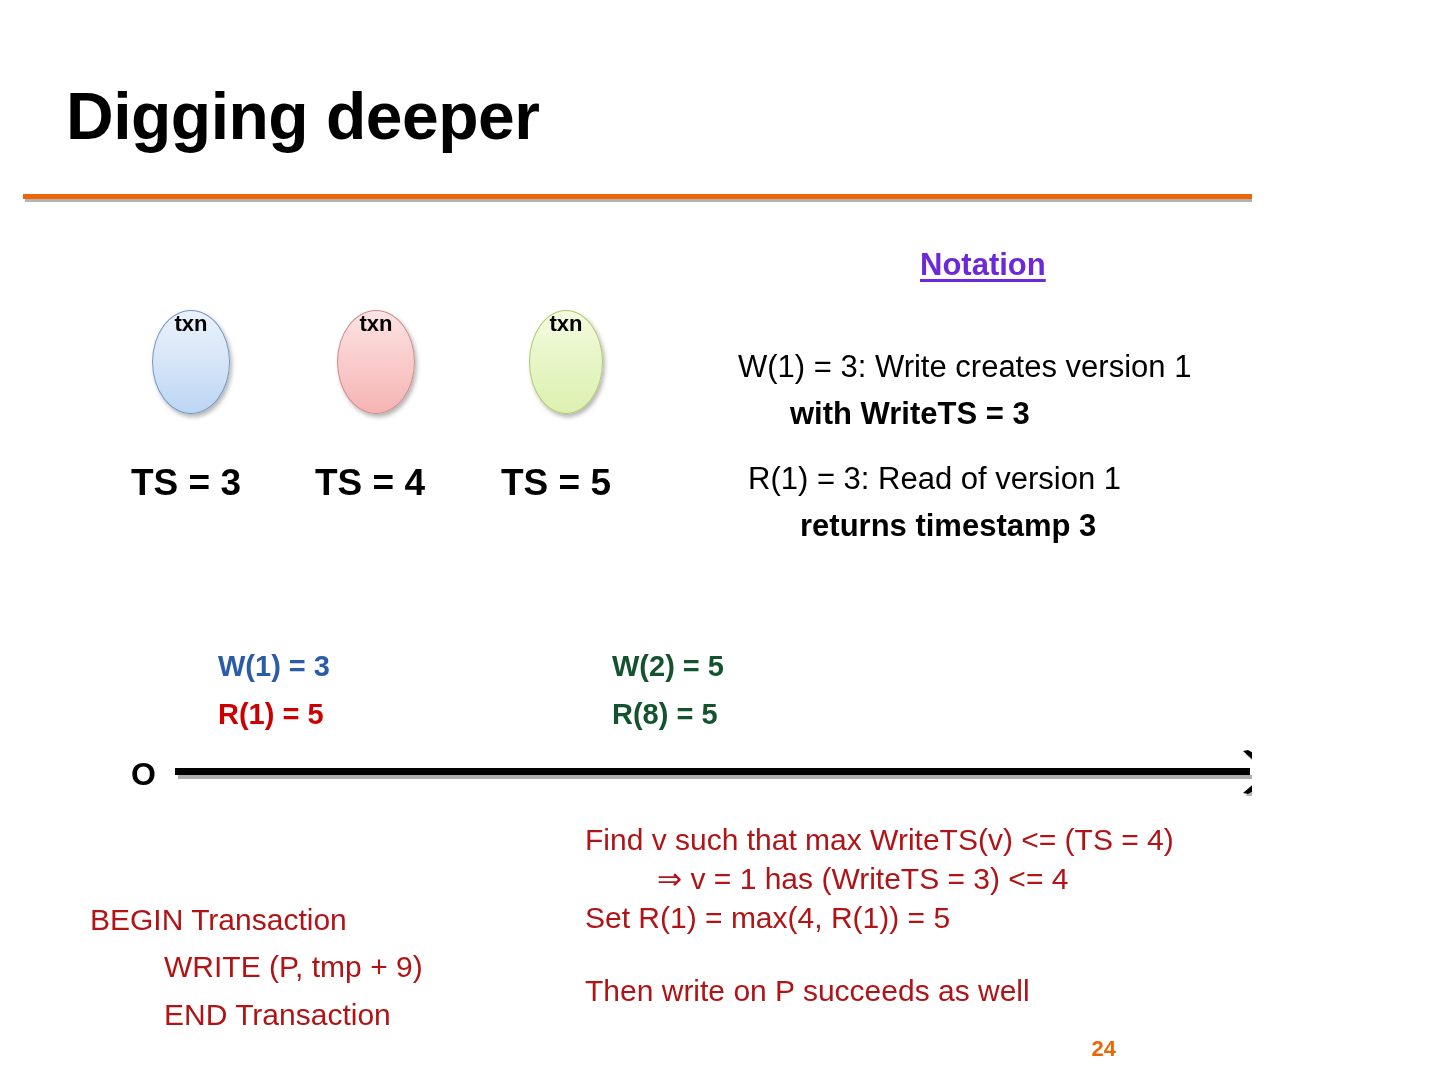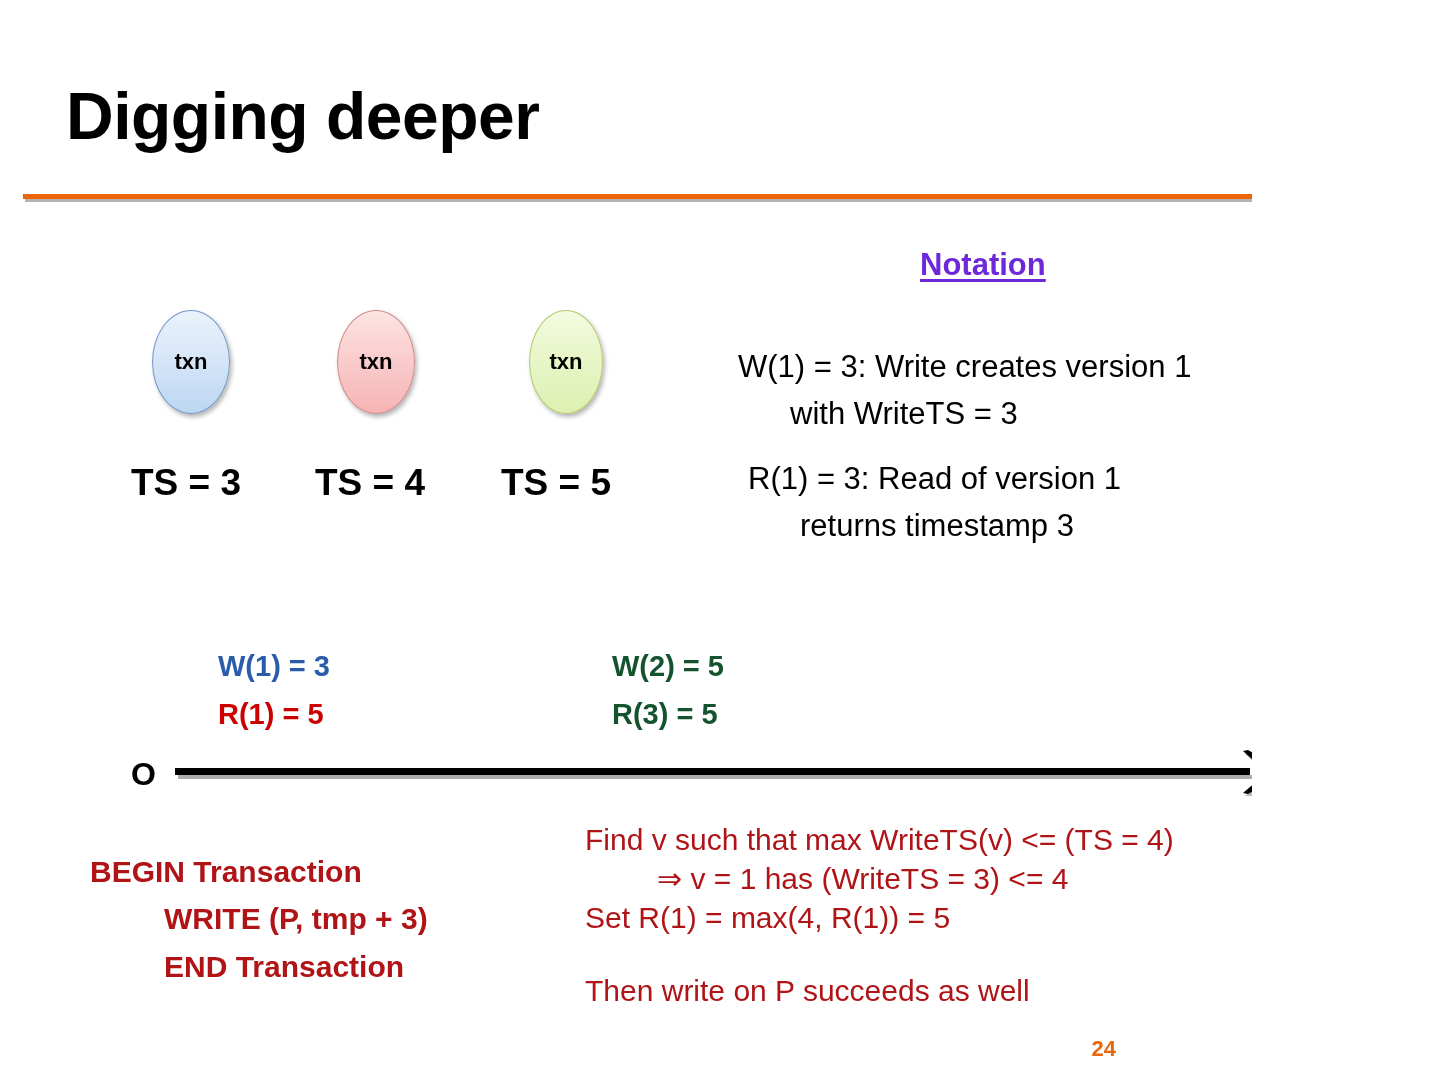--- a/index.html
+++ b/index.html
@@ -47,21 +47,21 @@
     height: 3px;
     background: #a6a6a6;
     opacity: 0.85;
   }
 
   
   .txn-ellipse {
     position: absolute;
     border-radius: 50%;
     display: flex;
-    align-items: center;
+    align-items: flex-start;
     justify-content: center;
     font-size: 22px;
     font-weight: bold;
     color: #000000;
     box-shadow: 2px 3px 4px rgba(90, 90, 90, 0.45);
   }
   .txn-blue {
     left: 152px; top: 310px; width: 76px; height: 102px;
     border: 1.5px solid #7396c8;
     background: linear-gradient(to bottom, #eaf2fc 0%, #dce9f9 35%, #bcd6f2 100%);
@@ -105,20 +105,21 @@
     position: absolute;
     font-size: 31px;
     color: #000000;
     line-height: 1.52;
   }
   #notation-entry-0 { left: 738px; top: 343px; }
   #notation-entry-1 { left: 748px; top: 455px; }
   .notation-indent {
     display: block;
     padding-left: 52px;
+    font-weight: bold;
   }
 
   
   .ops-block {
     position: absolute;
     font-size: 29px;
     font-weight: bold;
     line-height: 1.64;
     white-space: nowrap;
   }
@@ -159,23 +160,23 @@
     left: 1240px;
     top: 748px;
     width: 50px;
     height: 48px;
   }
 
   
   #txn-code {
     position: absolute;
     left: 90px;
-    top: 848px;
+    top: 896px;
     font-size: 30px;
-    font-weight: bold;
+    font-weight: normal;
     color: #b01417;
     line-height: 1.58;
     white-space: nowrap;
   }
   .code-indent { display: block; padding-left: 74px; }
 
   #explanation {
     position: absolute;
     left: 585px;
     top: 820px;
@@ -234,34 +235,34 @@
     <span class="notation-indent">returns timestamp 3</span>
   </div>
 
   <div class="ops-block" id="ops-block-left">
     <div class="op-blue">W(1) = 3</div>
     <div class="op-red">R(1) = 5</div>
   </div>
 
   <div class="ops-block" id="ops-block-right">
     <div class="op-green">W(2) = 5</div>
-    <div class="op-green">R(3) = 5</div>
+    <div class="op-green">R(8) = 5</div>
   </div>
 
   <div id="timeline-origin">O</div>
   <div id="timeline-line-shadow"></div>
   <div id="timeline-line"></div>
   <svg id="timeline-arrow" viewBox="0 0 50 48">
     <polygon points="3,45 8,46 48,24 8,2 3,3 27,24" fill="#9a9a9a" opacity="0.7" transform="translate(2,3)"></polygon>
     <polygon points="3,45 8,46 48,24 8,2 3,3 27,24" fill="#000000"></polygon>
   </svg>
 
   <div id="txn-code">
     <span>BEGIN Transaction</span>
-    <span class="code-indent">WRITE (P, tmp + 3)</span>
+    <span class="code-indent">WRITE (P, tmp + 9)</span>
     <span class="code-indent">END Transaction</span>
   </div>
 
   <div id="explanation">
     <span class="expl-line">Find v such that max WriteTS(v) &lt;= (TS = 4)</span>
     <span class="expl-indent">⇒ v = 1 has (WriteTS = 3) &lt;= 4</span>
     <span class="expl-line">Set R(1) = max(4, R(1)) = 5</span>
     <span class="expl-gap"></span>
     <span class="expl-line">Then write on P succeeds as well</span>
   </div>

